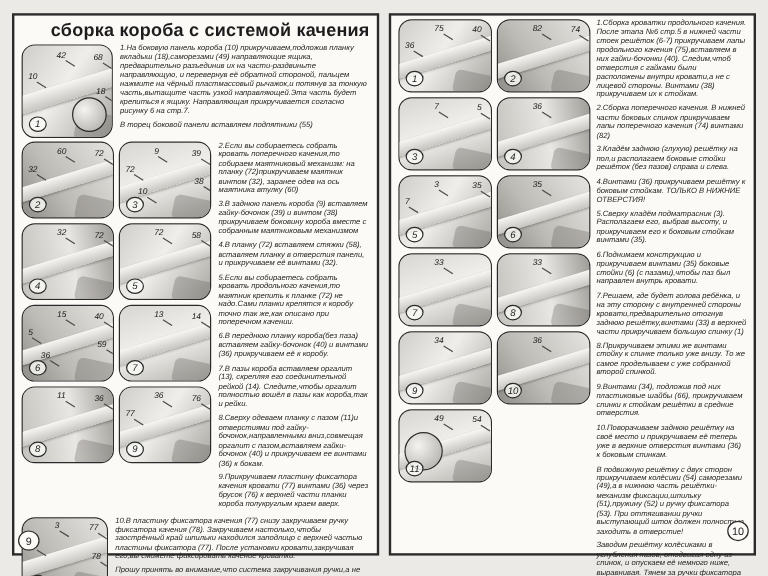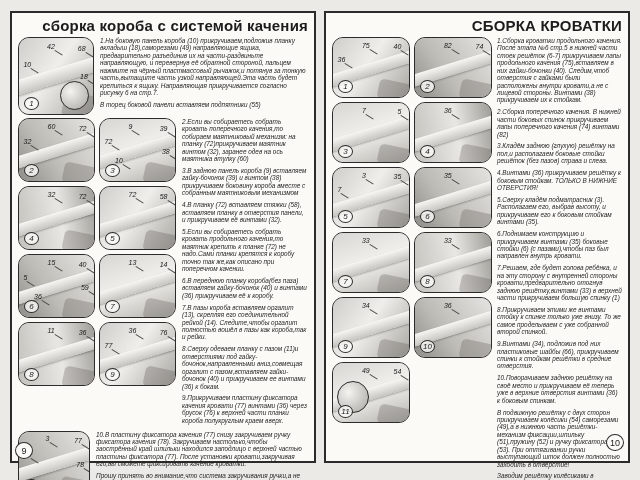--- a/index.html
+++ b/index.html
@@ -237,21 +237,20 @@
     <div class="txt" id="text-left-bottom">
         <p class="step">10.В пластину фиксатора качения (77) снизу закручиваем ручку фиксатора качения (78). Закручиваем настолько,чтобы заострённый край шпильки находился заподлицо с верхней частью пластины фиксатора (77). После установки кровати,закручивая его,вы сможете фиксировать качение кроватки.</p>
         <p class="step">Прошу принять во внимание,что система закручивания ручки,а не пружинного механизма быстрой фиксации,была принята намеренно, чтобы обеспечить надёжную фиксацию и стопорение,что не могут обеспечить системы быстрой фиксации с пружинным механизмом (пусть дольше, но надёжнее!)</p>
       </div>
   </div>
 
   <div class="page-badge bl">9</div>
 </div>
 
 <div class="page">
-  <div class="page-title">СБОРКА КРОВАТКИ</div>
 
   <div class="row">
     <div id="panel-grid-right">
         <div class="panel">
           <div class="photo v0"></div>
           <span class="callout s0">75</span>
           <span class="callout s1">40</span>
           <span class="callout s2">36</span>
           <span class="pnum">1</span>
         </div>

